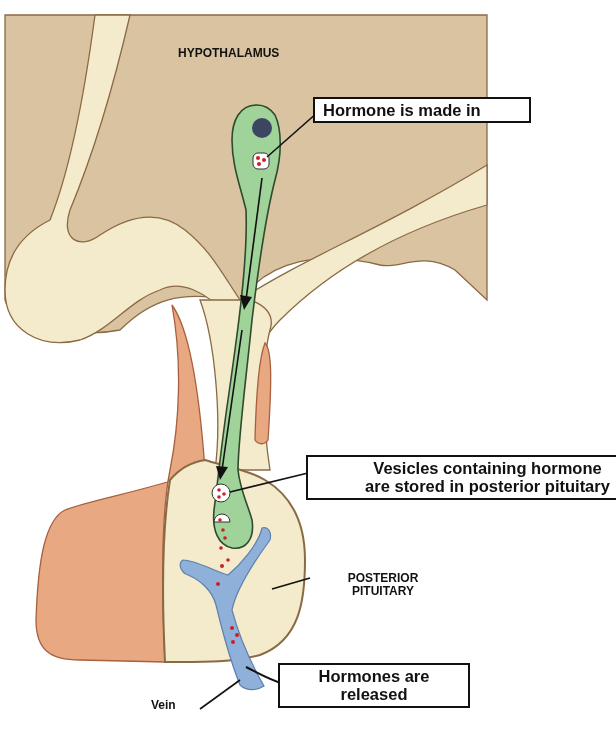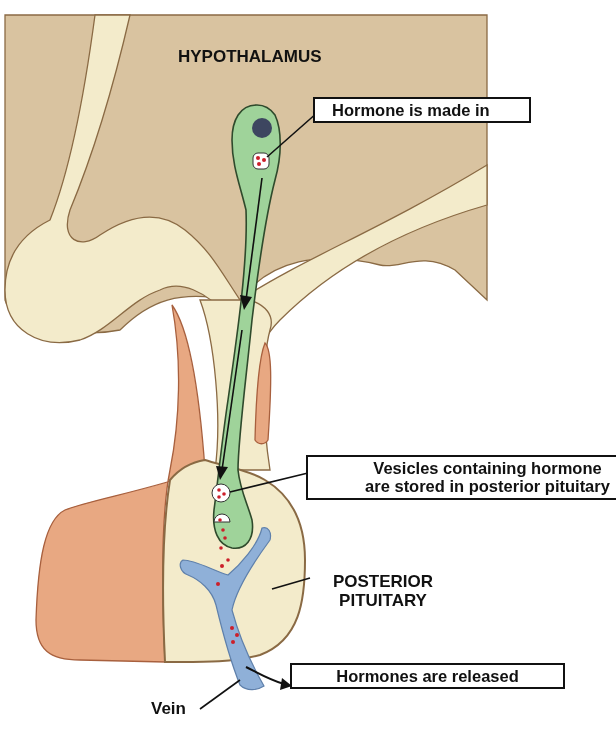--- a/index.html
+++ b/index.html
@@ -1,20 +1,20 @@
 <!DOCTYPE html>
 <html><head>
 <meta charset="utf-8">
 <style>
   html, body { margin: 0; padding: 0; background: #ffffff; }
   body { width: 616px; height: 731px; position: relative; overflow: hidden; font-family: "Liberation Sans", sans-serif; }
   svg.scene { position: absolute; left: 0; top: 0; }
   .lbl { position: absolute; font-family: "Liberation Sans", sans-serif; font-weight: bold; color: #111; line-height: 1.12; }
-  .plain { font-size: 17px; }
-  .box { background: #ffffff; border: 2px solid #111; text-align: center; font-size: 16.5px; padding: 2px 17px; box-sizing: border-box; }
+  .plain { font-size: 12px; }
+  .box { background: #ffffff; border: 2px solid #111; text-align: center; font-size: 16.5px; padding: 2px 8px; box-sizing: border-box; }
 </style>
 </head>
 <body>
 
 <svg class="scene" width="616" height="731" viewBox="0 0 616 731">
 
   <path class="c-hypo" d="M5,15 L487,15 L487,300 L455,270 C420,250 400,270 380,265 C320,250 270,260 240,300 L230,300 C180,290 150,300 120,330 C70,340 10,320 5,300 Z" fill="#d9c3a0" stroke="#8a6a44" stroke-width="1.3"></path>
 
   <path class="c-pale" d="M95,15 L130,15 C115,80 95,150 70,210 C60,240 80,250 100,235 C130,215 160,210 185,230 C210,250 220,270 240,300 L230,318 C205,290 180,280 160,290 C130,300 110,330 80,340 C40,350 5,330 5,290 C5,250 30,230 50,220 C70,170 85,90 95,15 Z" fill="#f3ebcb" stroke="#8a6a44" stroke-width="1.3"></path>
 
@@ -86,17 +86,17 @@
 <div class="lbl box" style="left:306px; top:455px; width:363px;">
   <div>Vesicles containing hormone</div>
   <div>are stored in posterior pituitary</div>
 </div>
 
 <div class="lbl plain" style="left:318px; top:572px; text-align:center; width:130px;">
   <div>POSTERIOR</div>
   <div>PITUITARY</div>
 </div>
 
-<div class="lbl box" style="left:290px; top:663px; width:275px;">
+<div class="lbl box" style="left:278px; top:663px; width:192px;">
   <div>Hormones are released</div>
 </div>
 
 <div class="lbl plain" style="left:151px; top:699px;">Vein</div>
 
 </body></html>

